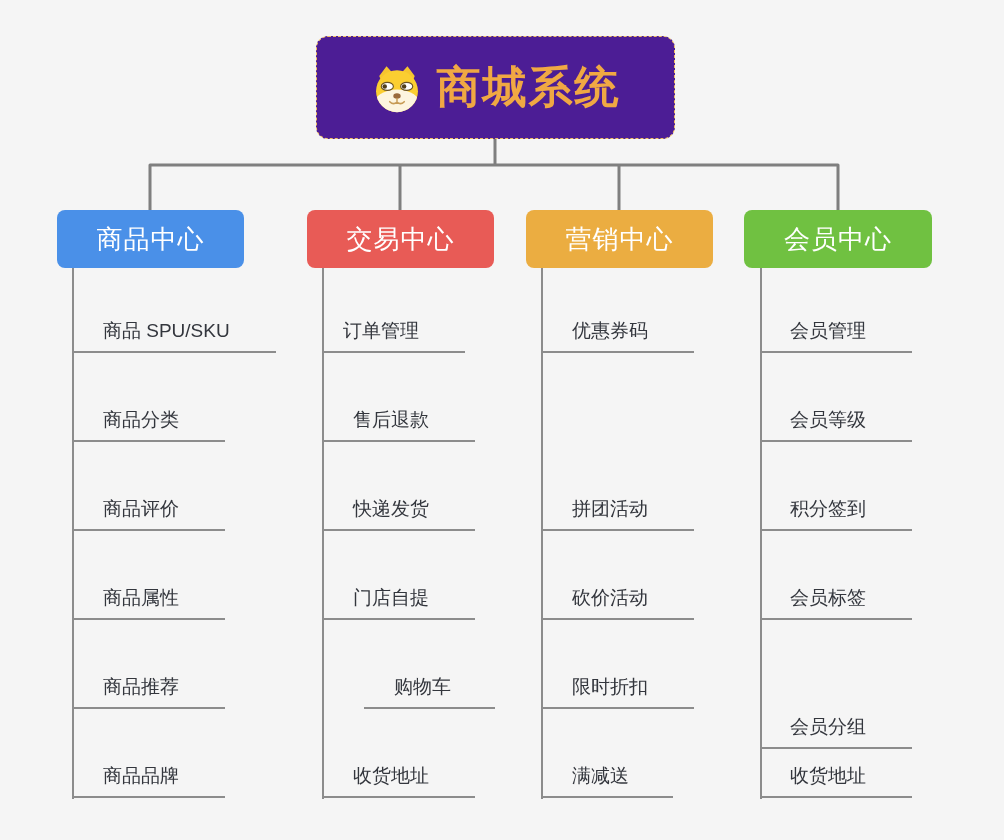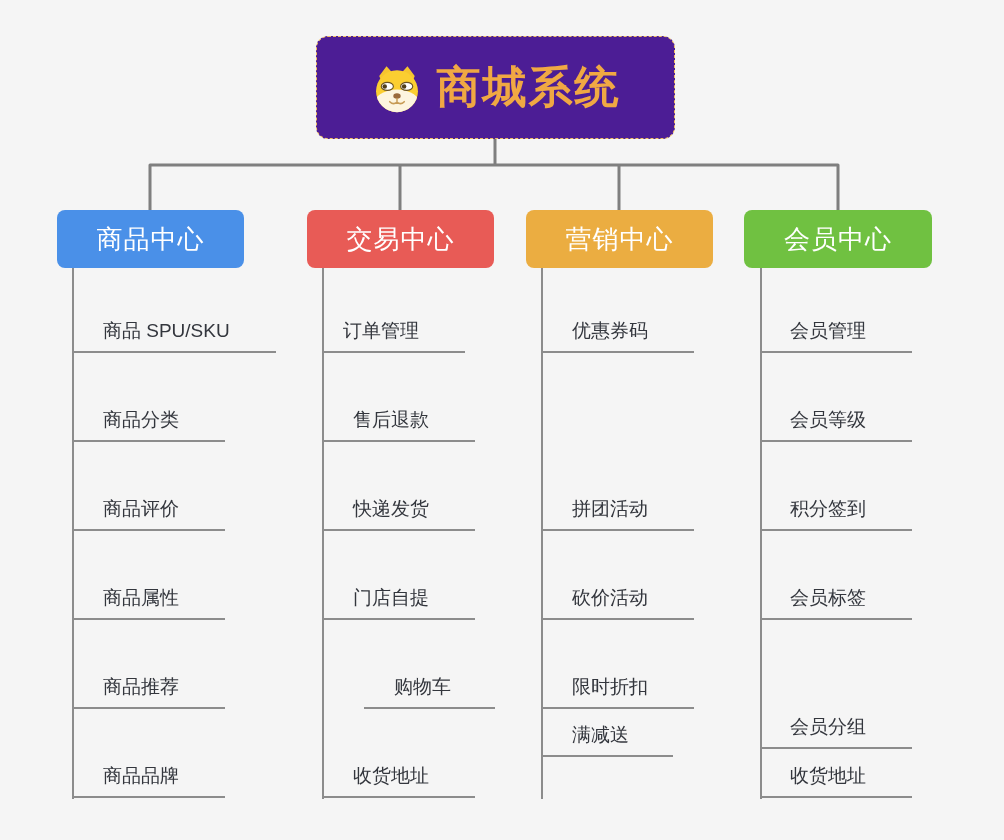--- a/index.html
+++ b/index.html
@@ -110,21 +110,21 @@
   <div class="leaf" style="left:323px;top:406px;">售后退款</div>
   <div class="leaf" style="left:323px;top:495px;">快递发货</div>
   <div class="leaf" style="left:323px;top:584px;">门店自提</div>
   <div class="leaf short" style="left:323px;top:673px;margin-left:41px;">购物车</div>
   <div class="leaf" style="left:323px;top:762px;">收货地址</div>
 
   <div class="leaf" style="left:542px;top:317px;">优惠券码</div>
   <div class="leaf" style="left:542px;top:495px;">拼团活动</div>
   <div class="leaf" style="left:542px;top:584px;">砍价活动</div>
   <div class="leaf" style="left:542px;top:673px;">限时折扣</div>
-  <div class="leaf short" style="left:542px;top:721px;">满减送</div>
+  <div class="leaf short" style="left:542px;top:762px;">满减送</div>
 
   <div class="leaf" style="left:760px;top:317px;">会员管理</div>
   <div class="leaf" style="left:760px;top:406px;">会员等级</div>
   <div class="leaf" style="left:760px;top:495px;">积分签到</div>
   <div class="leaf" style="left:760px;top:584px;">会员标签</div>
   <div class="leaf" style="left:760px;top:673px;margin-top:40px;">会员分组</div>
   <div class="leaf" style="left:760px;top:762px;">收货地址</div>
 
 </div>
 

